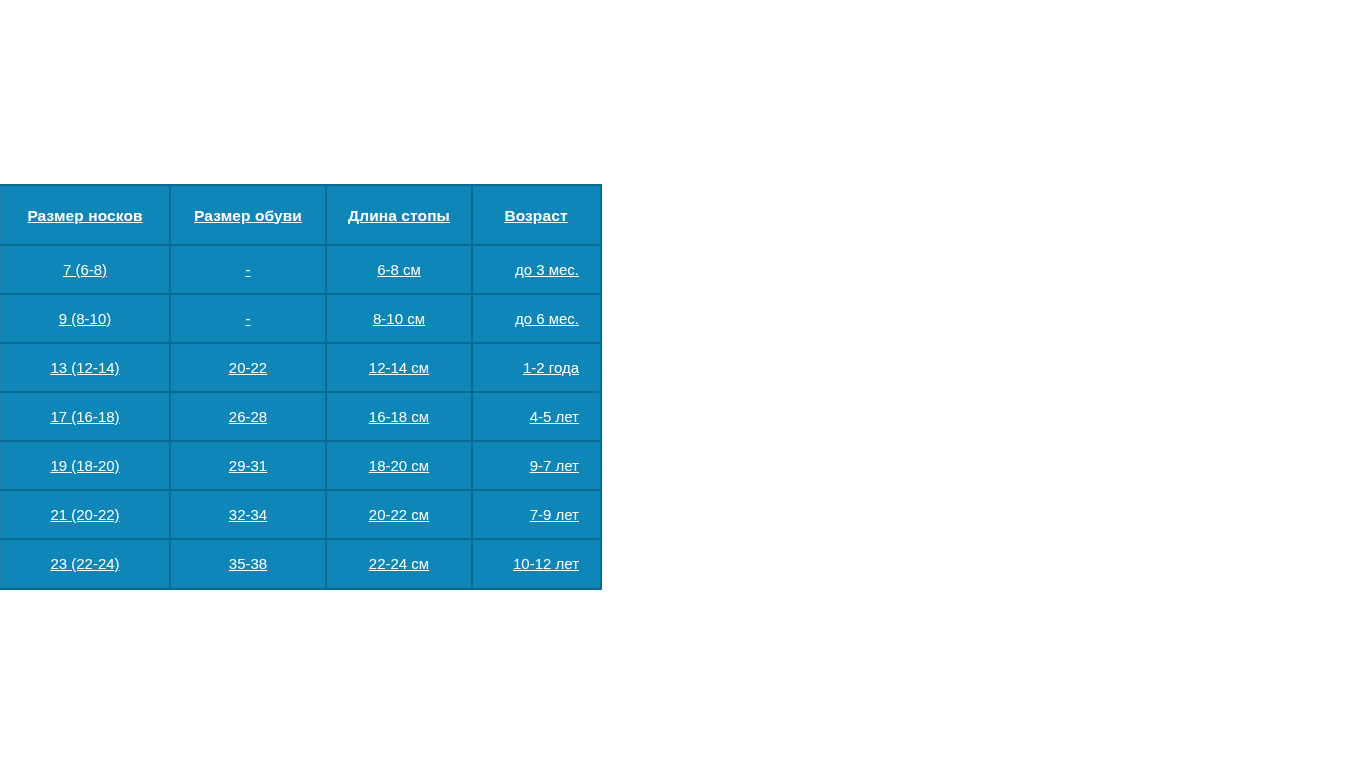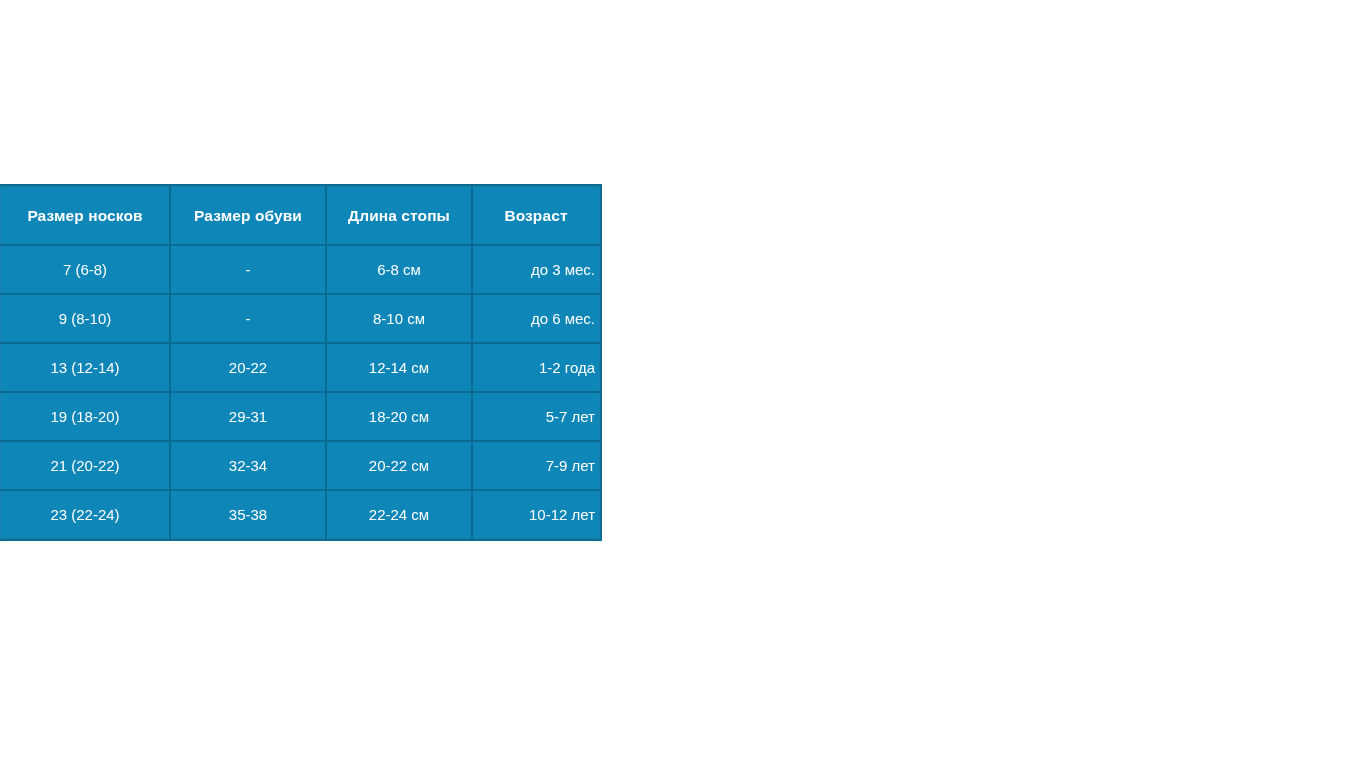--- a/index.html
+++ b/index.html
@@ -43,23 +43,24 @@
   table.size-table td,
   table.size-table th {
     background: #0e86b8;
     color: #ffffff;
     border: 1px solid #1a7ea8;
     outline: 1px solid #0a6b93;
     height: 49px;
     box-sizing: border-box;
     font-size: 15px;
     font-weight: normal;
-    padding: 0 4px;
+    padding: 0 20px;
     vertical-align: middle;
     white-space: nowrap;
+    text-decoration: underline;
   }
 
   table.size-table th {
     font-weight: bold;
     font-size: 15.5px;
     text-align: center;
     height: 59px;
     letter-spacing: 0.1px;
   }
 
@@ -108,24 +109,30 @@
             <td class="col-3">8-10 см</td>
             <td class="col-4">до 6 мес.</td>
           </tr>
           <tr>
             <td class="col-1">13 (12-14)</td>
             <td class="col-2">20-22</td>
             <td class="col-3">12-14 см</td>
             <td class="col-4">1-2 года</td>
           </tr>
           <tr>
+            <td class="col-1">17 (16-18)</td>
+            <td class="col-2">26-28</td>
+            <td class="col-3">16-18 см</td>
+            <td class="col-4">4-5 лет</td>
+          </tr>
+          <tr>
             <td class="col-1">19 (18-20)</td>
             <td class="col-2">29-31</td>
             <td class="col-3">18-20 см</td>
-            <td class="col-4">5-7 лет</td>
+            <td class="col-4">9-7 лет</td>
           </tr>
           <tr>
             <td class="col-1">21 (20-22)</td>
             <td class="col-2">32-34</td>
             <td class="col-3">20-22 см</td>
             <td class="col-4">7-9 лет</td>
           </tr>
           <tr>
             <td class="col-1">23 (22-24)</td>
             <td class="col-2">35-38</td>

